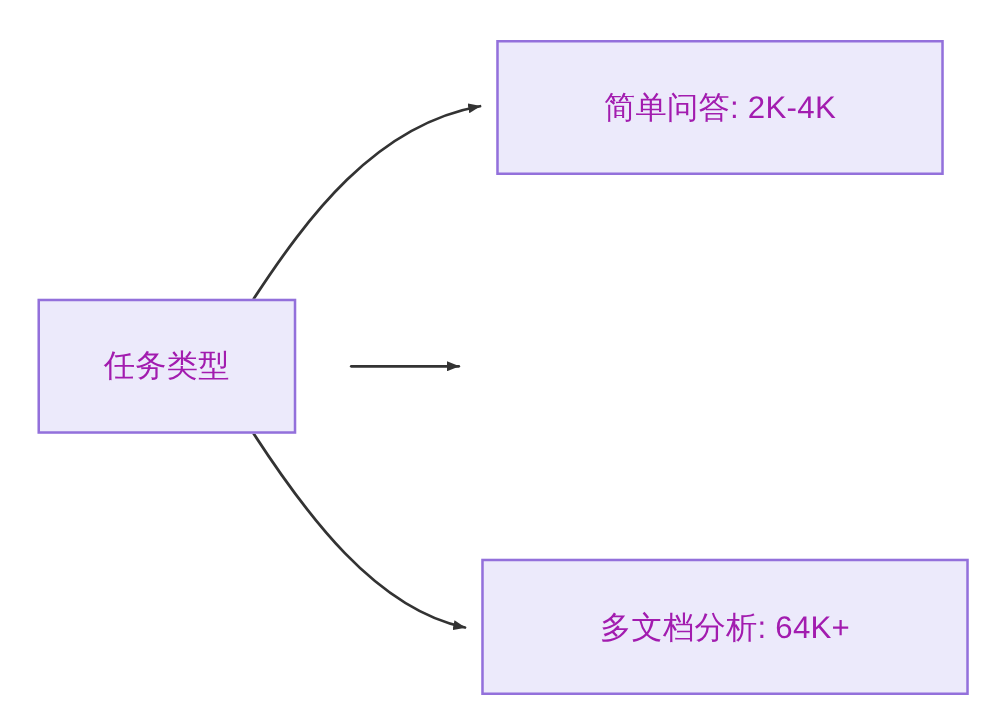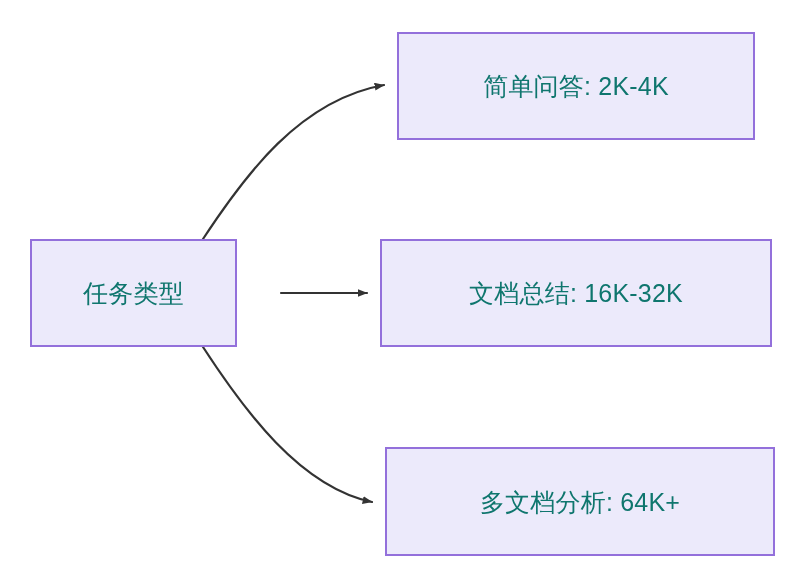--- a/index.html
+++ b/index.html
@@ -31,21 +31,21 @@
     box-sizing: border-box;
     display: flex;
     align-items: center;
     justify-content: center;
     background: #ECEAFB;
     border: 2px solid #9370DB;
     border-radius: 0;
     z-index: 2;
   }
   .flow-node-label {
-    color: #0f766e;
+    color: #a21caf;
     font-size: 25px;
     line-height: 1.2;
     letter-spacing: 0.2px;
     white-space: nowrap;
     text-align: center;
   }
   
   #node-root {
     left: 30px;
     top: 239px;
@@ -92,21 +92,18 @@
   </svg>
 
   <div class="flow-node" id="node-root">
     <span class="flow-node-label">任务类型</span>
   </div>
 
   <div class="flow-node" id="node-simple-qa">
     <span class="flow-node-label">简单问答: 2K-4K</span>
   </div>
 
-  <div class="flow-node" id="node-doc-summary">
-    <span class="flow-node-label">文档总结: 16K-32K</span>
-  </div>
 
   <div class="flow-node" id="node-multidoc-analysis">
     <span class="flow-node-label">多文档分析: 64K+</span>
   </div>
 
 </div>
 
 </body></html>

